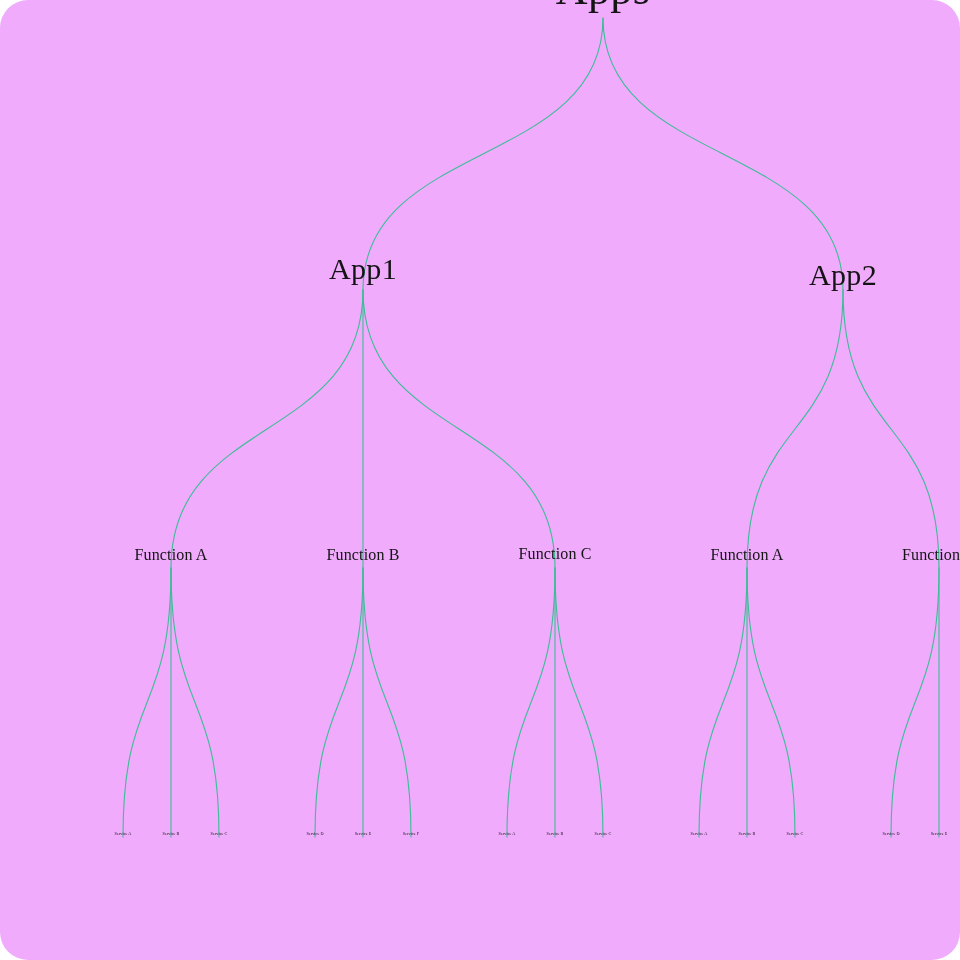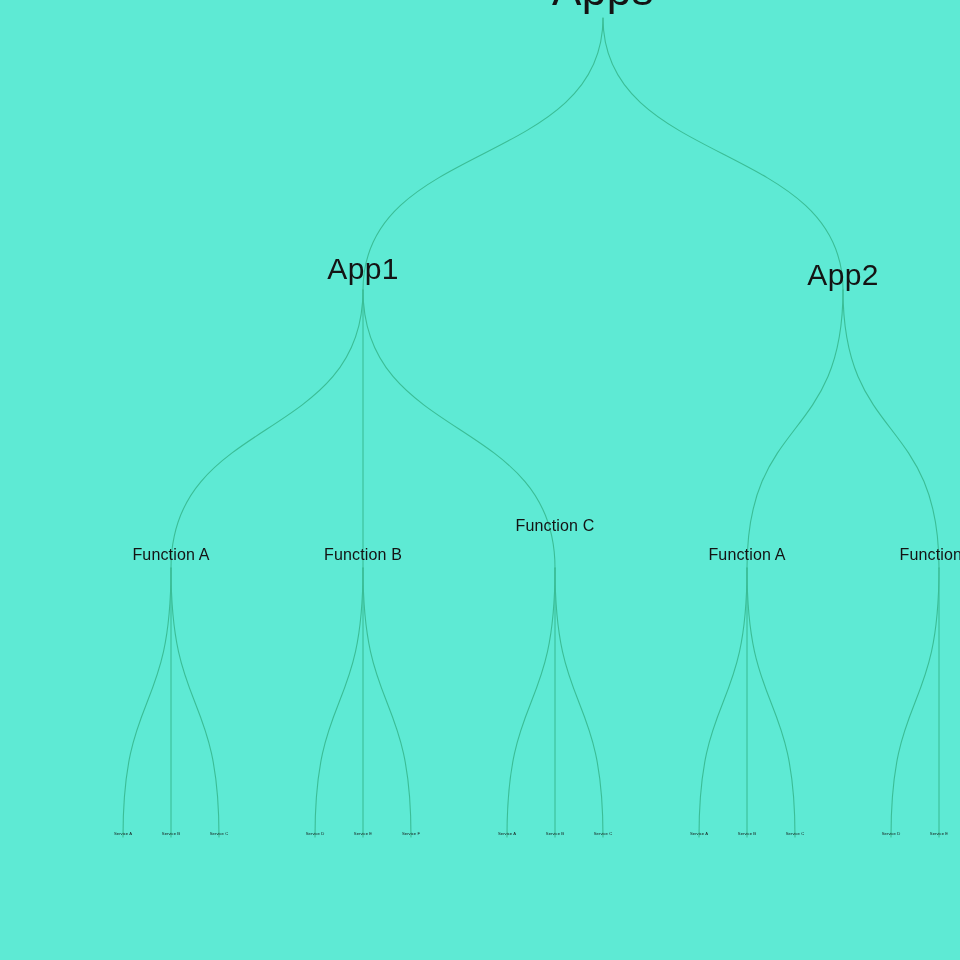--- a/index.html
+++ b/index.html
@@ -5,23 +5,24 @@
 <style>
   html, body {
     margin: 0;
     padding: 0;
     background: #ffffff;
   }
   #canvas {
     position: relative;
     width: 960px;
     height: 960px;
-    background: #5eead4;
+    background: #f0abfc;
     overflow: hidden;
-    font-family: Liberation Sans, sans-serif;
+    font-family: Liberation Serif, serif;
+    border-radius: 28px;
   }
   #edge-layer {
     position: absolute;
     left: 0;
     top: 0;
     width: 960px;
     height: 960px;
     overflow: visible;
   }
   .edge {
@@ -69,21 +70,21 @@
       <path d="M 747 568 C 747 715.95, 795 689.05, 795 837" class="edge"></path>
       <path d="M 939 568 C 939 715.95, 891 689.05, 891 837" class="edge"></path>
       <path d="M 939 568 C 939 715.95, 939 689.05, 939 837" class="edge"></path>
     </svg>
   <div id="label-layer">
       <div class="node-label lvl-root" style="left: 603px; top: 12px;">Apps</div>
       <div class="node-label lvl-app" style="left: 363px; top: 284px;">App1</div>
       <div class="node-label lvl-app" style="left: 843px; top: 290px;">App2</div>
       <div class="node-label lvl-func" style="left: 171px; top: 563px;">Function A</div>
       <div class="node-label lvl-func" style="left: 363px; top: 563px;">Function B</div>
-      <div class="node-label lvl-func" style="left: 555px; top: 534px;">Function C</div>
+      <div class="node-label lvl-func" style="left: 555px; top: 562px;">Function C</div>
       <div class="node-label lvl-func" style="left: 747px; top: 563px;">Function A</div>
       <div class="node-label lvl-func" style="left: 939px; top: 563px;">Function D</div>
       <div class="node-label lvl-svc" style="left: 123px; top: 835.5px;">Service A</div>
       <div class="node-label lvl-svc" style="left: 171px; top: 835.5px;">Service B</div>
       <div class="node-label lvl-svc" style="left: 219px; top: 835.5px;">Service C</div>
       <div class="node-label lvl-svc" style="left: 315px; top: 835.5px;">Service D</div>
       <div class="node-label lvl-svc" style="left: 363px; top: 835.5px;">Service E</div>
       <div class="node-label lvl-svc" style="left: 411px; top: 835.5px;">Service F</div>
       <div class="node-label lvl-svc" style="left: 507px; top: 835.5px;">Service A</div>
       <div class="node-label lvl-svc" style="left: 555px; top: 835.5px;">Service B</div>

